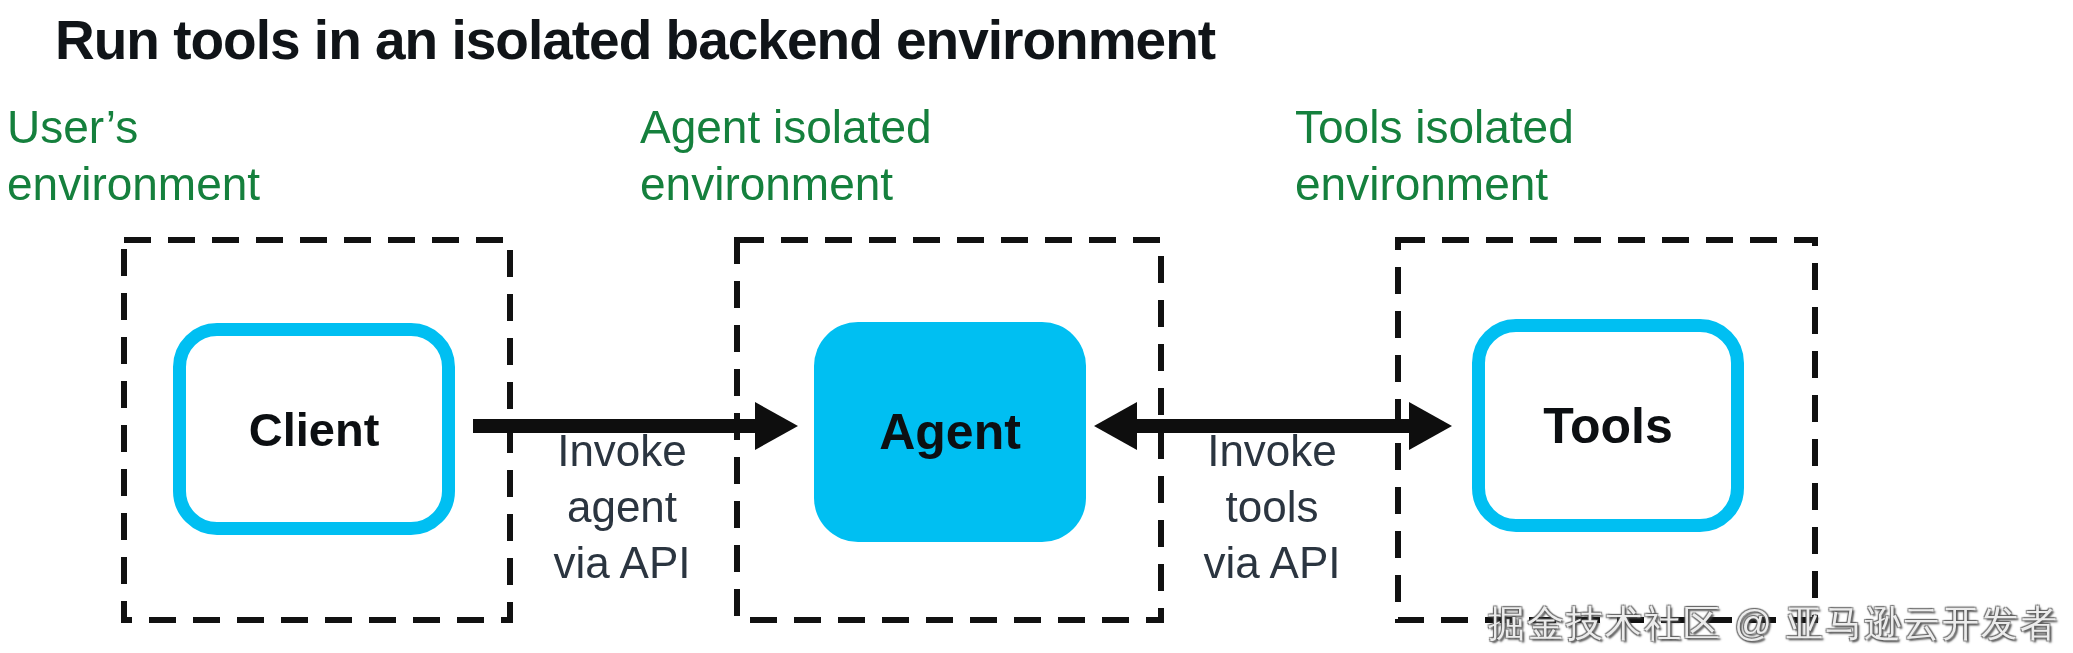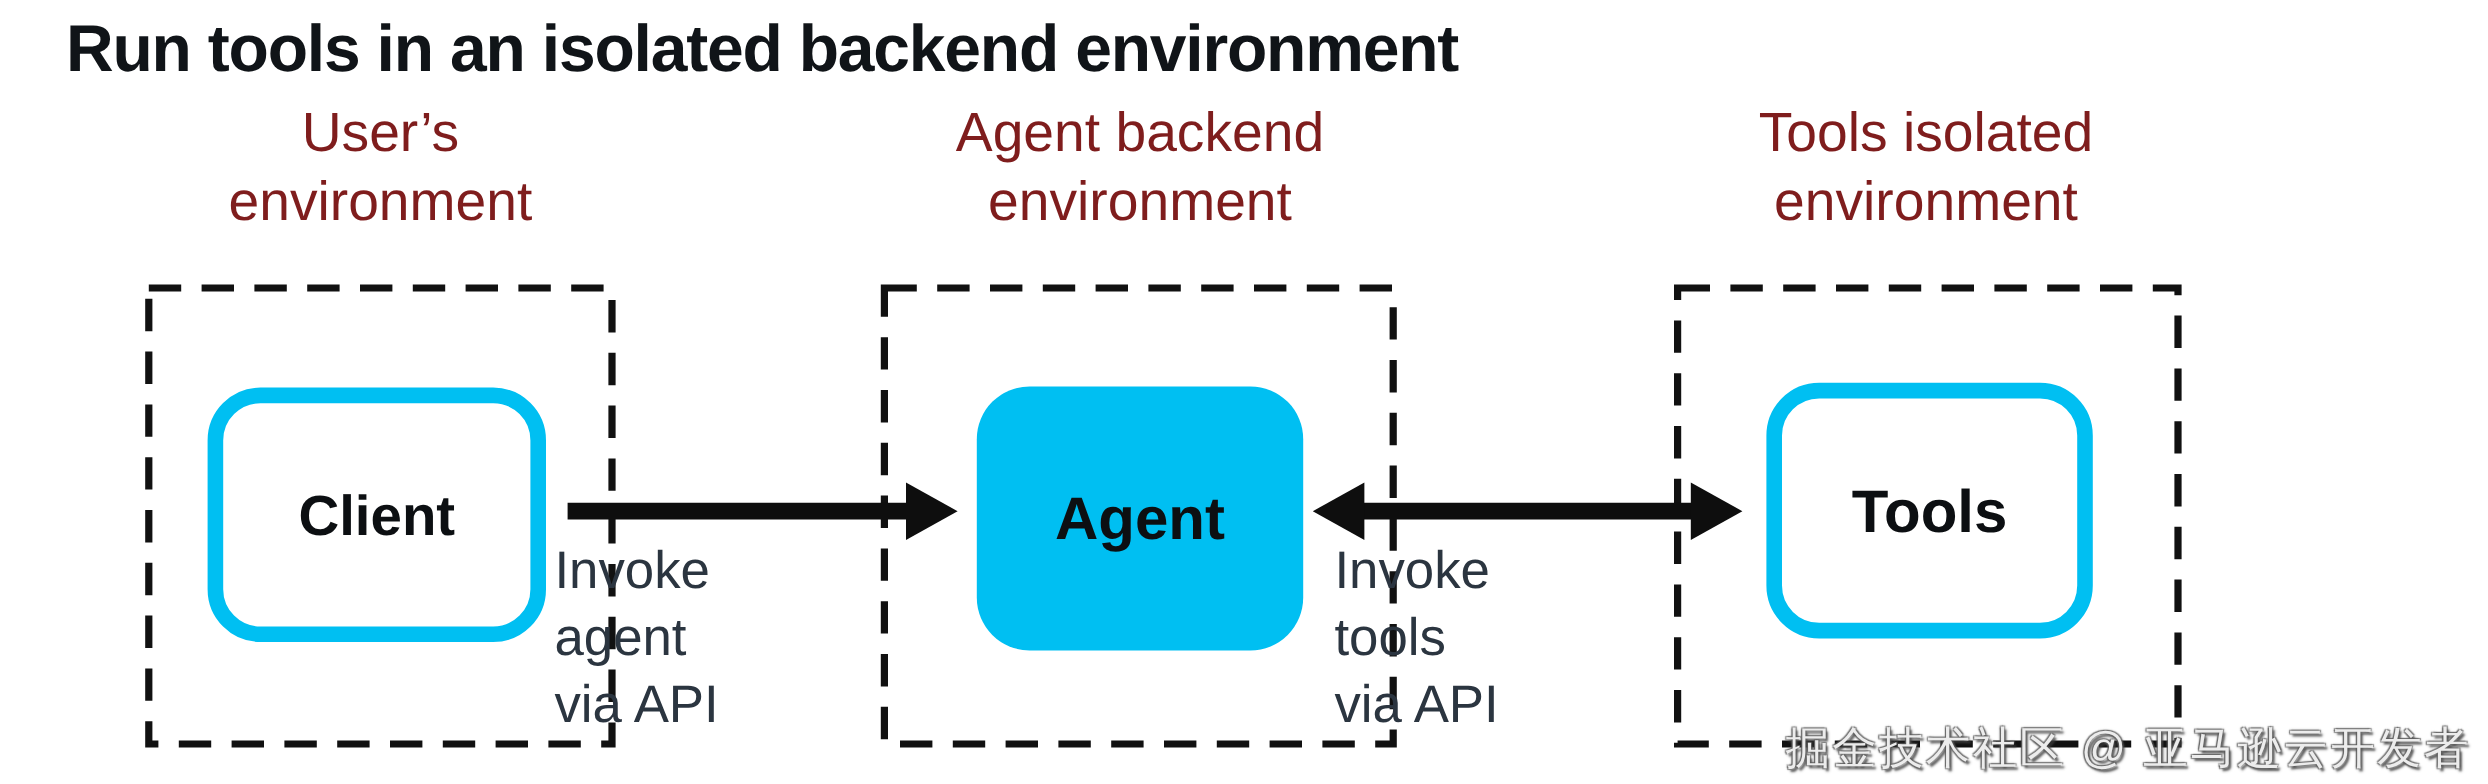--- a/index.html
+++ b/index.html
@@ -27,26 +27,25 @@
   }
   .svg-layer {
     position: absolute;
     left: 0;
     top: 0;
     width: 2073px;
     height: 653px;
   }
   .env-label {
     position: absolute;
-    top: 82px;
+    top: 99px;
     width: 620px;
-    text-align: center;
     font-size: 46px;
     line-height: 57px;
-    color: #7f1d1d;
+    color: #15803d;
   }
   .env-label span { display: block; }
   .env-1 { left: 7px; }
   .env-2 { left: 640px; }
   .env-3 { left: 1295px; }
   .node {
     position: absolute;
     border-radius: 44px;
     display: flex;
     align-items: center;
@@ -71,22 +70,23 @@
   .node-agent {
     left: 814px; top: 322px; width: 272px; height: 220px;
     font-size: 50px;
   }
   .node-tools {
     left: 1472px; top: 319px; width: 272px; height: 213px;
     font-size: 50px;
   }
   .arrow-label {
     position: absolute;
-    top: 448px;
+    top: 423px;
     width: 320px;
+    text-align: center;
     font-size: 44px;
     line-height: 56px;
     color: #2b3540;
   }
   .arrow-label span { display: block; }
   .arrow-label-1 { left: 462px; }
   .arrow-label-2 { left: 1112px; }
   .watermark {
     position: absolute;
     right: 14px;
@@ -126,21 +126,21 @@
       <polygon points="1137,402 1094,426 1137,450" fill="#0e0e0e"></polygon>
       <polygon points="1409,402 1452,426 1409,450" fill="#0e0e0e"></polygon>
     </g>
   </svg>
 
   <div class="env-label env-1">
     <span>User’s</span>
     <span>environment</span>
   </div>
   <div class="env-label env-2">
-    <span>Agent backend</span>
+    <span>Agent isolated</span>
     <span>environment</span>
   </div>
   <div class="env-label env-3">
     <span>Tools isolated</span>
     <span>environment</span>
   </div>
 
   <div class="node node-outlined node-client">
     <div>
       <span>Client</span>

